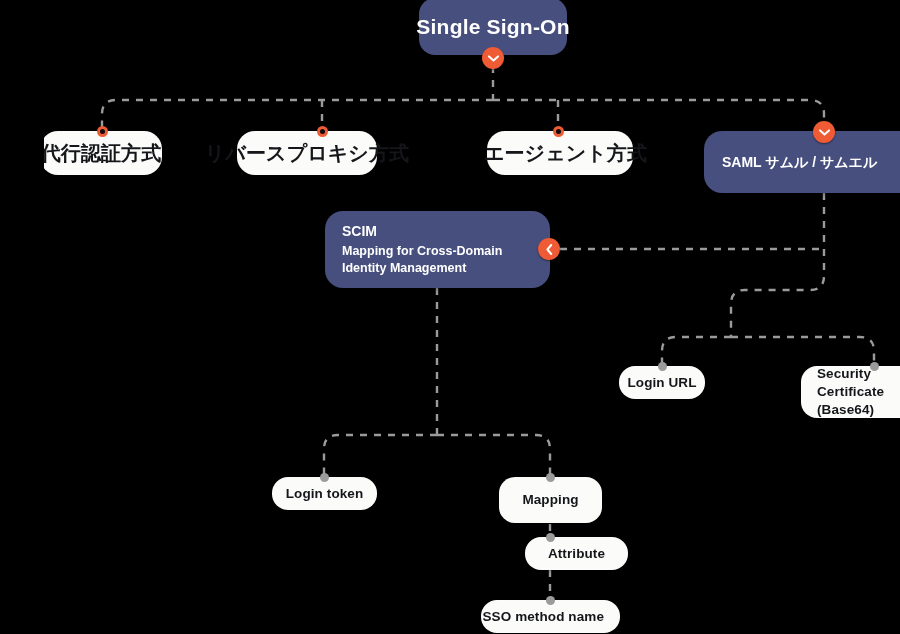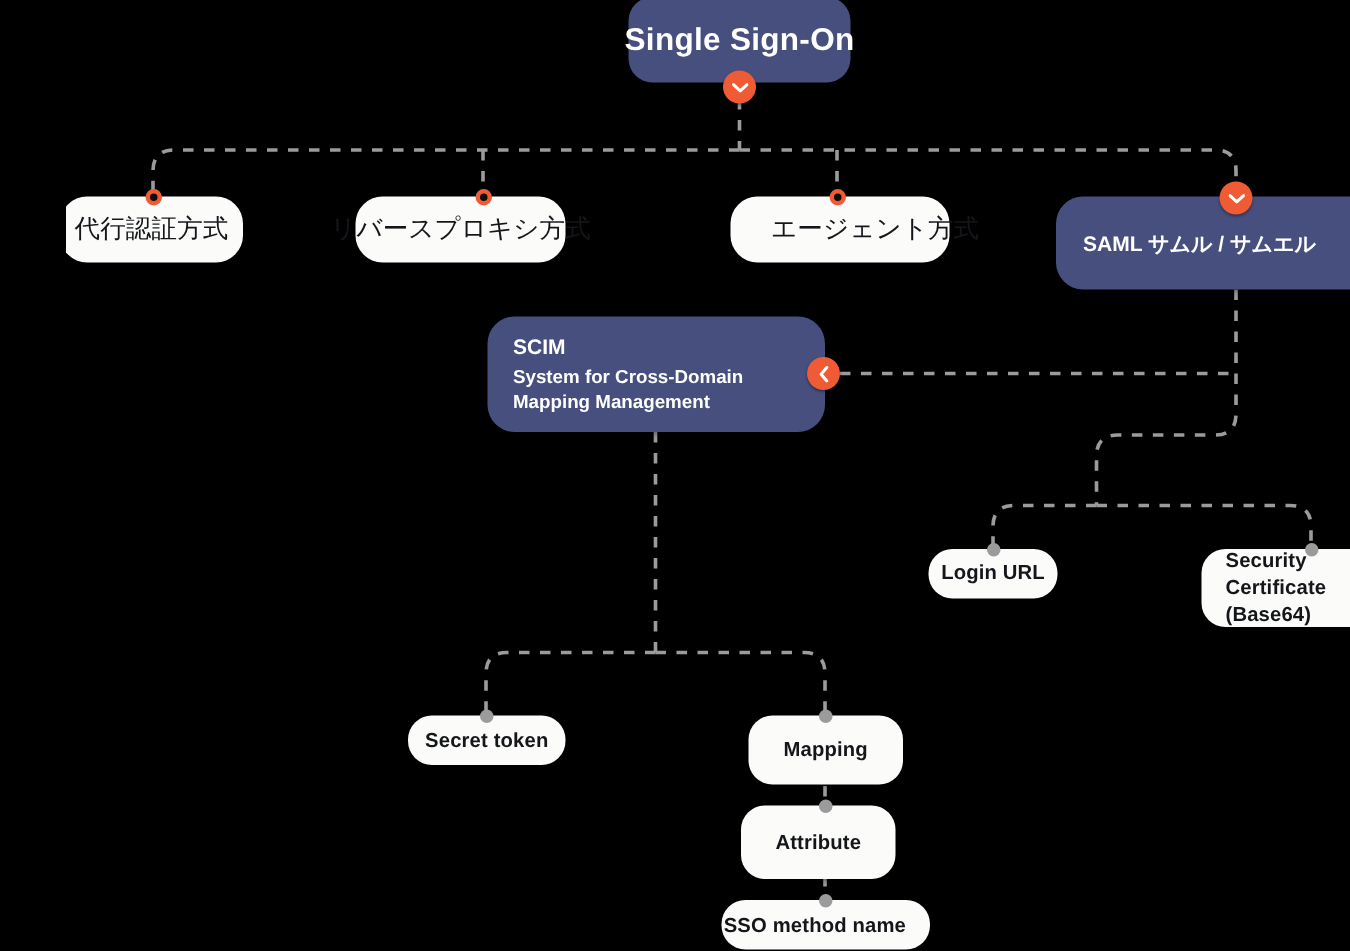--- a/index.html
+++ b/index.html
@@ -50,22 +50,22 @@
   }
   .node-sub {
     font-weight: bold;
     line-height: 1.36;
   }
   .leaf .node-title {
     font-size: 13.5px;
     letter-spacing: 0.1px;
   }
   .leaf .node-title.jp {
-    font-size: 17px;
-    font-weight: normal;
+    font-size: 20px;
+    font-weight: bold;
   }
   .leaf .node-title.wrap {
     white-space: normal;
   }
   .branch .node-title {
     font-size: 14px;
   }
   .branch.root .node-title {
     font-size: 21px;
     letter-spacing: 0.2px;
@@ -147,65 +147,65 @@
   <div class="node leaf" style="left:-4px; top:131px; width:122px; height:44px; align-items:center;">
     <div class="node-title jp">代行認証方式</div>
   </div>
   <div class="badge ring" style="left:53px; top:126px;"></div>
 
   <div class="node leaf" style="left:193px; top:131px; width:140px; height:44px; align-items:center;">
     <div class="node-title jp">リバースプロキシ方式</div>
   </div>
   <div class="badge ring" style="left:273px; top:126px;"></div>
 
-  <div class="node leaf" style="left:443px; top:131px; width:146px; height:44px; align-items:flex-start;padding-left:27px;">
+  <div class="node leaf" style="left:443px; top:131px; width:146px; height:44px; align-items:center;padding-left:27px;">
     <div class="node-title jp">エージェント方式</div>
   </div>
   <div class="badge ring" style="left:509px; top:126px;"></div>
 
   <div class="node branch" style="left:660px; top:131px; width:248px; height:62px; padding:8px 18px;">
     <div class="node-title">SAML サムル / サムエル</div>
   </div>
   <div class="badge filled" style="left:769px; top:121px;">
     <svg width="11" height="7" viewBox="0 0 11 7" aria-hidden="true">
       <path d="M1 1.4 L5.5 5.6 L10 1.4" fill="none" stroke="#ffffff" stroke-width="2" stroke-linecap="round" stroke-linejoin="round"></path>
     </svg>
   </div>
 
   <div class="node branch" style="left:281px; top:211px; width:225px; height:77px; padding:10px 17px;">
     <div class="node-title">SCIM</div>
-    <div class="node-sub">System for Cross-Domain Mapping Management</div>
+    <div class="node-sub">Mapping for Cross-Domain Identity Management</div>
   </div>
   <div class="badge filled" style="left:494px; top:238px;">
     <svg width="7" height="11" viewBox="0 0 7 11" aria-hidden="true">
       <path d="M5.2 1 L1.4 5.5 L5.2 10" fill="none" stroke="#ffffff" stroke-width="2" stroke-linecap="round" stroke-linejoin="round"></path>
     </svg>
   </div>
 
-  <div class="node leaf" style="left:575px; top:366px; width:86px; height:33px; align-items:center; border-radius:16px;justify-content:flex-end;">
+  <div class="node leaf" style="left:575px; top:366px; width:86px; height:33px; align-items:center; border-radius:16px;">
     <div class="node-title">Login URL</div>
   </div>
   <div class="badge dot" style="left:614px; top:362px;"></div>
 
   <div class="node leaf" style="left:757px; top:366px; width:148px; height:52px; border-radius:16px;">
     <div class="node-title wrap">Security Certificate (Base64)</div>
   </div>
   <div class="badge dot" style="left:826px; top:362px;"></div>
 
   <div class="node leaf" style="left:228px; top:477px; width:105px; height:33px; align-items:center; border-radius:16px;">
-    <div class="node-title">Secret token</div>
+    <div class="node-title">Login token</div>
   </div>
   <div class="badge dot" style="left:276px; top:473px;"></div>
 
   <div class="node leaf" style="left:455px; top:477px; width:103px; height:46px; align-items:center; border-radius:16px;">
     <div class="node-title">Mapping</div>
   </div>
   <div class="badge dot" style="left:502px; top:473px;"></div>
 
-  <div class="node leaf" style="left:450px; top:537px; width:103px; height:49px; align-items:center; border-radius:16px;">
+  <div class="node leaf" style="left:481px; top:537px; width:103px; height:33px; align-items:center; border-radius:16px;">
     <div class="node-title">Attribute</div>
   </div>
   <div class="badge dot" style="left:502px; top:533px;"></div>
 
   <div class="node leaf" style="left:437px; top:600px; width:139px; height:33px; align-items:flex-end; border-radius:16px;">
     <div class="node-title">SSO method name</div>
   </div>
   <div class="badge dot" style="left:502px; top:596px;"></div>
 
 </div>

